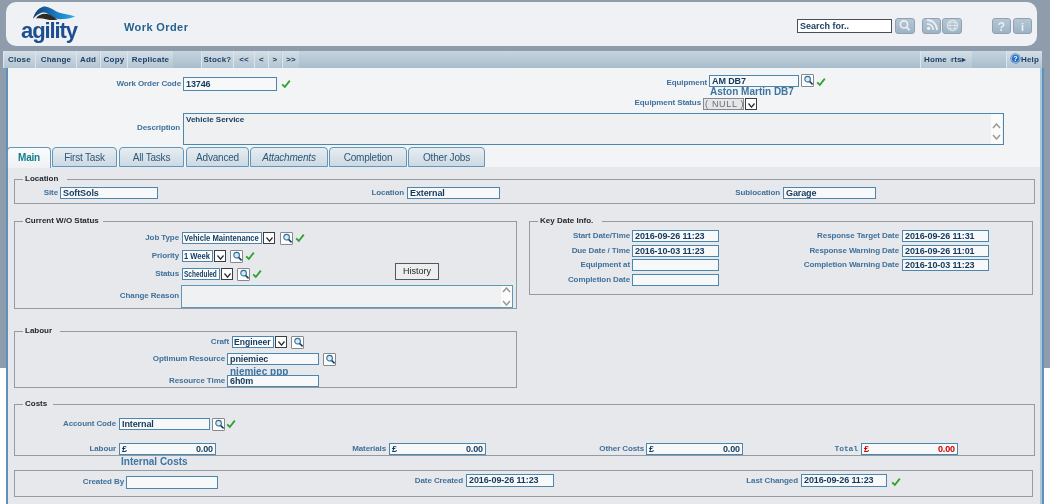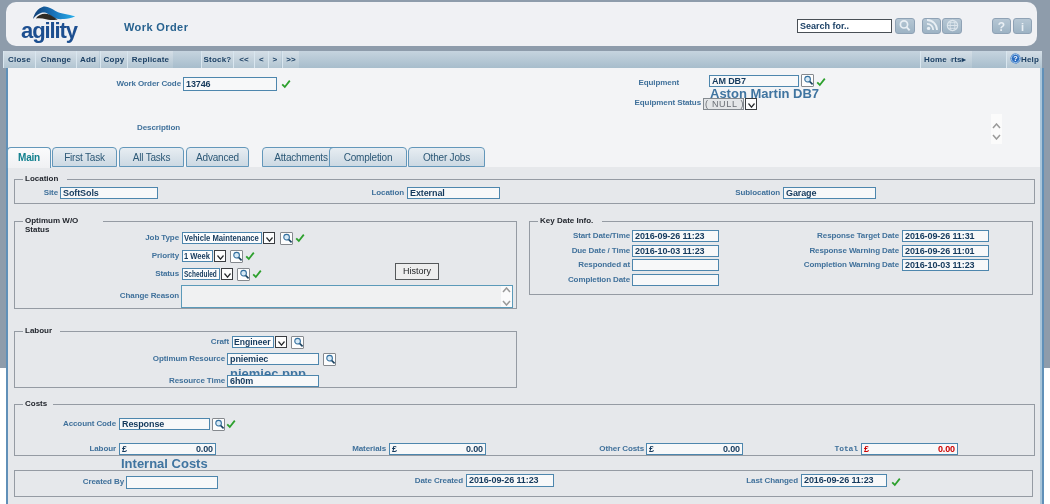--- a/index.html
+++ b/index.html
@@ -1,19 +1,19 @@
 <!DOCTYPE html>
 <html><head><meta charset="utf-8"><style>
 *{margin:0;padding:0;box-sizing:border-box;font-family:"Liberation Sans",sans-serif;}
 html,body{width:1050px;height:504px;overflow:hidden;}
 #page{position:relative;width:1050px;height:368px;background:#8e9cab;}
 #page>div{position:absolute;}
 .abs{position:absolute;}
 .lbl{font-size:8px;font-weight:bold;color:#40719b;text-align:right;letter-spacing:-0.1px;}
-.sub{font-size:13px;font-weight:bold;color:#3f74a0;letter-spacing:0px;}
+.sub{font-size:10px;font-weight:bold;color:#3f74a0;letter-spacing:0px;}
 .inp{background:#f7f8f9;border:1px solid #4d86ad;font-weight:bold;font-size:9px;letter-spacing:-0.1px;color:#14395c;padding:0 2px;white-space:nowrap;overflow:hidden;}
 .selt{border:1px solid #4d86ad;font-weight:bold;font-size:9px;padding:0 1px;white-space:nowrap;overflow:hidden;}
 .selarr{background:#fdfdfd;border:1px solid #3a3d41;text-align:center;}
 .chk svg{display:block;}
 .mag{width:13px;height:13px;background:#fdfdfd;border:1px solid #85898e;border-radius:1px;}
 .mag svg{display:block;margin:0 0 0 1px;}
 .fs{border:1px solid #959ba3;}
 .leg{font-size:8px;font-weight:bold;color:#23272e;padding:0 2px;letter-spacing:0px;}
 .tbtn{background:linear-gradient(#d5dfe7,#b2c5d2);box-shadow:-1px 0 0 #d9e6ef;text-align:center;font-size:8px;font-weight:bold;color:#1c4064;line-height:17px;letter-spacing:0.2px;}
 .ibtn{background:linear-gradient(#b6c7d4,#9db3c4);border:1px solid #8fa2b5;border-radius:3px;text-align:center;line-height:13px;}
@@ -81,21 +81,21 @@
 <div style="left:6px;top:68px;width:2px;height:436px;background:#6090b8;"></div>
 <div style="left:1040px;top:68px;width:2px;height:436px;background:#aac6da;"></div>
 <div style="left:1042px;top:68px;width:2px;height:436px;background:#6090b8;"></div>
 <div class="lbl" style="left:-39px;top:79px;width:220px;">Work Order Code</div>
 <div class="inp" style="left:183px;top:77px;width:94px;height:14px;line-height:12px;">13746</div>
 <div class="chk" style="left:281px;top:79px;width:10px;height:10px;">
       <svg width="10" height="10" viewBox="0 0 10 10">
         <path d="M1.2 5.4 L3.8 8 L8.8 1.6" stroke="#2da02d" stroke-width="1.8" fill="none"></path>
       </svg>
     </div>
-<div class="lbl" style="left:459px;top:78px;width:220px;">Equipment</div>
+<div class="lbl" style="left:487px;top:78px;width:220px;">Equipment</div>
 <div class="inp" style="left:709px;top:75px;width:90px;height:12px;line-height:10px;">AM DB7</div>
 <div class="mag" style="left:801px;top:74px;">
       <svg width="11" height="11" viewBox="0 0 11 11">
         <circle cx="4.6" cy="4.2" r="2.8" fill="#d8eaf6" stroke="#336f9e" stroke-width="1.1"></circle>
         <line x1="6.8" y1="6.6" x2="9.6" y2="9.4" stroke="#1b4260" stroke-width="1.6"></line>
       </svg>
     </div>
 <div class="chk" style="left:816px;top:77px;width:10px;height:10px;">
       <svg width="10" height="10" viewBox="0 0 10 10">
         <path d="M1.2 5.4 L3.8 8 L8.8 1.6" stroke="#2da02d" stroke-width="1.8" fill="none"></path>
@@ -103,45 +103,48 @@
     </div>
 <div class="sub" style="left:710px;top:86px;">Aston Martin DB7</div>
 <div class="lbl" style="left:481px;top:98px;width:220px;">Equipment Status</div>
 <div class="selt" style="left:703px;top:98px;width:41px;height:12px;background:#e4e6e8;color:#6a6f75;font-weight:normal;letter-spacing:0.7px;border-color:#83898f;line-height:10px;"><span style="white-space:nowrap;">( NULL )</span></div>
 <div class="selarr" style="left:745px;top:98px;width:12px;height:12px;">
       <svg width="7" height="5" viewBox="0 0 7 5" style="display:block;margin:4px auto 0;">
         <path d="M0.5 0.5 L3.5 4.2 L6.5 0.5" stroke="#26292c" stroke-width="1.2" fill="none"></path>
       </svg>
     </div>
 <div class="lbl" style="left:-40px;top:123px;width:220px;">Description</div>
+<div class="abs" style="left:183px;top:113px;width:821px;height:32px;background:#eef0f1;border:1px solid #4d86ad;">
+      <div style="position:absolute;left:2px;top:1px;font-weight:bold;font-size:8px;color:#14395c;">Vehicle Service</div>
+    </div>
 <div class="sbar" style="left:991px;top:114px;width:11px;height:30px;background:#fbfbfb;">
       <div style="position:absolute;top:1px;left:1px;"><svg width="9" height="6" viewBox="0 0 9 6">
           <path d="M1 5 L4.5 1 L8 5" stroke="#9a9a9a" stroke-width="1.5" fill="none"></path>
         </svg></div>
       <div style="position:absolute;bottom:0px;left:1px;"><svg width="9" height="6" viewBox="0 0 9 6">
           <path d="M1 1 L4.5 5 L8 1" stroke="#9a9a9a" stroke-width="1.5" fill="none"></path>
         </svg></div>
     </div>
 <div class="tab on" style="left:7px;top:147px;width:44px;height:21px;">Main</div>
 <div class="tab" style="left:52px;top:147px;width:65px;height:20px;">First Task</div>
 <div class="tab" style="left:119px;top:147px;width:65px;height:20px;">All Tasks</div>
 <div class="tab" style="left:186px;top:147px;width:63px;height:20px;">Advanced</div>
-<div class="tab" style="left:262px;top:147px;width:78px;height:20px;">Attachments</div>
+<div class="tab" style="left:250px;top:147px;width:78px;height:20px;font-style:italic;">Attachments</div>
 <div class="tab" style="left:329px;top:147px;width:78px;height:20px;">Completion</div>
 <div class="tab" style="left:408px;top:147px;width:77px;height:20px;">Other Jobs</div>
 <div class="fs" style="left:14px;top:179px;width:1021px;height:25px;"></div>
 <div class="leg" style="left:23px;top:174px;width:44px;background:#e6e8eb;">Location</div>
 <div class="lbl" style="left:-162px;top:188px;width:220px;">Site</div>
 <div class="inp" style="left:60px;top:187px;width:98px;height:12px;line-height:10px;">SoftSols</div>
 <div class="lbl" style="left:184px;top:188px;width:220px;">Location</div>
 <div class="inp" style="left:407px;top:187px;width:93px;height:12px;line-height:10px;">External</div>
 <div class="lbl" style="left:560px;top:188px;width:220px;">Sublocation</div>
 <div class="inp" style="left:783px;top:187px;width:93px;height:12px;line-height:10px;">Garage</div>
 <div class="fs" style="left:14px;top:221px;width:503px;height:88px;"></div>
-<div class="leg" style="left:23px;top:216px;width:80px;background:#e6e8eb;">Optimum W/O Status</div>
+<div class="leg" style="left:23px;top:216px;width:80px;background:#e6e8eb;">Current W/O Status</div>
 <div class="lbl" style="left:-41px;top:233px;width:220px;">Job Type</div>
 <div class="selt" style="left:182px;top:232px;width:80px;height:12px;background:#fbfcfd;color:#14395c;border-color:#4d86ad;line-height:10px;"><span style="transform:scaleX(0.85);transform-origin:0 50%;display:inline-block;white-space:nowrap;">Vehicle Maintenance</span></div>
 <div class="selarr" style="left:263px;top:232px;width:12px;height:12px;">
       <svg width="7" height="5" viewBox="0 0 7 5" style="display:block;margin:4px auto 0;">
         <path d="M0.5 0.5 L3.5 4.2 L6.5 0.5" stroke="#26292c" stroke-width="1.2" fill="none"></path>
       </svg>
     </div>
 <div class="mag" style="left:280px;top:232px;">
       <svg width="11" height="11" viewBox="0 0 11 11">
         <circle cx="4.6" cy="4.2" r="2.8" fill="#d8eaf6" stroke="#336f9e" stroke-width="1.1"></circle>
@@ -199,21 +202,21 @@
       <svg width="9" height="6" viewBox="0 0 9 6" style="display:block;margin:7px auto 0;">
         <path d="M1 1 L4.5 5 L8 1" stroke="#9a9a9a" stroke-width="1.5" fill="none"></path>
       </svg>
     </div>
 <div class="fs" style="left:529px;top:221px;width:504px;height:74px;"></div>
 <div class="leg" style="left:538px;top:216px;width:64px;background:#e6e8eb;">Key Date Info.</div>
 <div class="lbl" style="left:410px;top:231px;width:220px;">Start Date/Time</div>
 <div class="inp" style="left:632px;top:230px;width:87px;height:12px;line-height:10px;">2016-09-26 11:23</div>
 <div class="lbl" style="left:410px;top:246px;width:220px;">Due Date / Time</div>
 <div class="inp" style="left:632px;top:245px;width:87px;height:12px;line-height:10px;">2016-10-03 11:23</div>
-<div class="lbl" style="left:410px;top:260px;width:220px;">Responded at</div>
+<div class="lbl" style="left:410px;top:260px;width:220px;">Equipment at</div>
 <div class="inp" style="left:632px;top:259px;width:87px;height:12px;line-height:10px;"></div>
 <div class="lbl" style="left:410px;top:275px;width:220px;">Completion Date</div>
 <div class="inp" style="left:632px;top:274px;width:87px;height:12px;line-height:10px;"></div>
 <div class="lbl" style="left:679px;top:231px;width:220px;">Response Target Date</div>
 <div class="inp" style="left:902px;top:230px;width:87px;height:12px;line-height:10px;">2016-09-26 11:31</div>
 <div class="lbl" style="left:679px;top:246px;width:220px;">Response Warning Date</div>
 <div class="inp" style="left:902px;top:245px;width:87px;height:12px;line-height:10px;">2016-09-26 11:01</div>
 <div class="lbl" style="left:679px;top:260px;width:220px;">Completion Warning Date</div>
 <div class="inp" style="left:902px;top:259px;width:87px;height:12px;line-height:10px;">2016-10-03 11:23</div>
 <div class="fs" style="left:14px;top:331px;width:503px;height:57px;"></div>
@@ -238,21 +241,21 @@
         <circle cx="4.6" cy="4.2" r="2.8" fill="#d8eaf6" stroke="#336f9e" stroke-width="1.1"></circle>
         <line x1="6.8" y1="6.6" x2="9.6" y2="9.4" stroke="#1b4260" stroke-width="1.6"></line>
       </svg>
     </div>
 <div class="sub" style="left:230px;top:366px;">niemiec ppp</div>
 <div class="lbl" style="left:5px;top:376px;width:220px;">Resource Time</div>
 <div class="inp" style="left:227px;top:375px;width:92px;height:12px;line-height:10px;">6h0m</div>
 <div class="fs" style="left:14px;top:404px;width:1021px;height:52px;"></div>
 <div class="leg" style="left:23px;top:399px;width:30px;background:#e6e8eb;">Costs</div>
 <div class="lbl" style="left:-104px;top:419px;width:220px;">Account Code</div>
-<div class="inp" style="left:119px;top:418px;width:91px;height:12px;line-height:10px;">Response</div>
+<div class="inp" style="left:119px;top:418px;width:91px;height:12px;line-height:10px;">Internal</div>
 <div class="mag" style="left:212px;top:418px;">
       <svg width="11" height="11" viewBox="0 0 11 11">
         <circle cx="4.6" cy="4.2" r="2.8" fill="#d8eaf6" stroke="#336f9e" stroke-width="1.1"></circle>
         <line x1="6.8" y1="6.6" x2="9.6" y2="9.4" stroke="#1b4260" stroke-width="1.6"></line>
       </svg>
     </div>
 <div class="chk" style="left:226px;top:419px;width:10px;height:10px;">
       <svg width="10" height="10" viewBox="0 0 10 10">
         <path d="M1.2 5.4 L3.8 8 L8.8 1.6" stroke="#2da02d" stroke-width="1.8" fill="none"></path>
       </svg>

